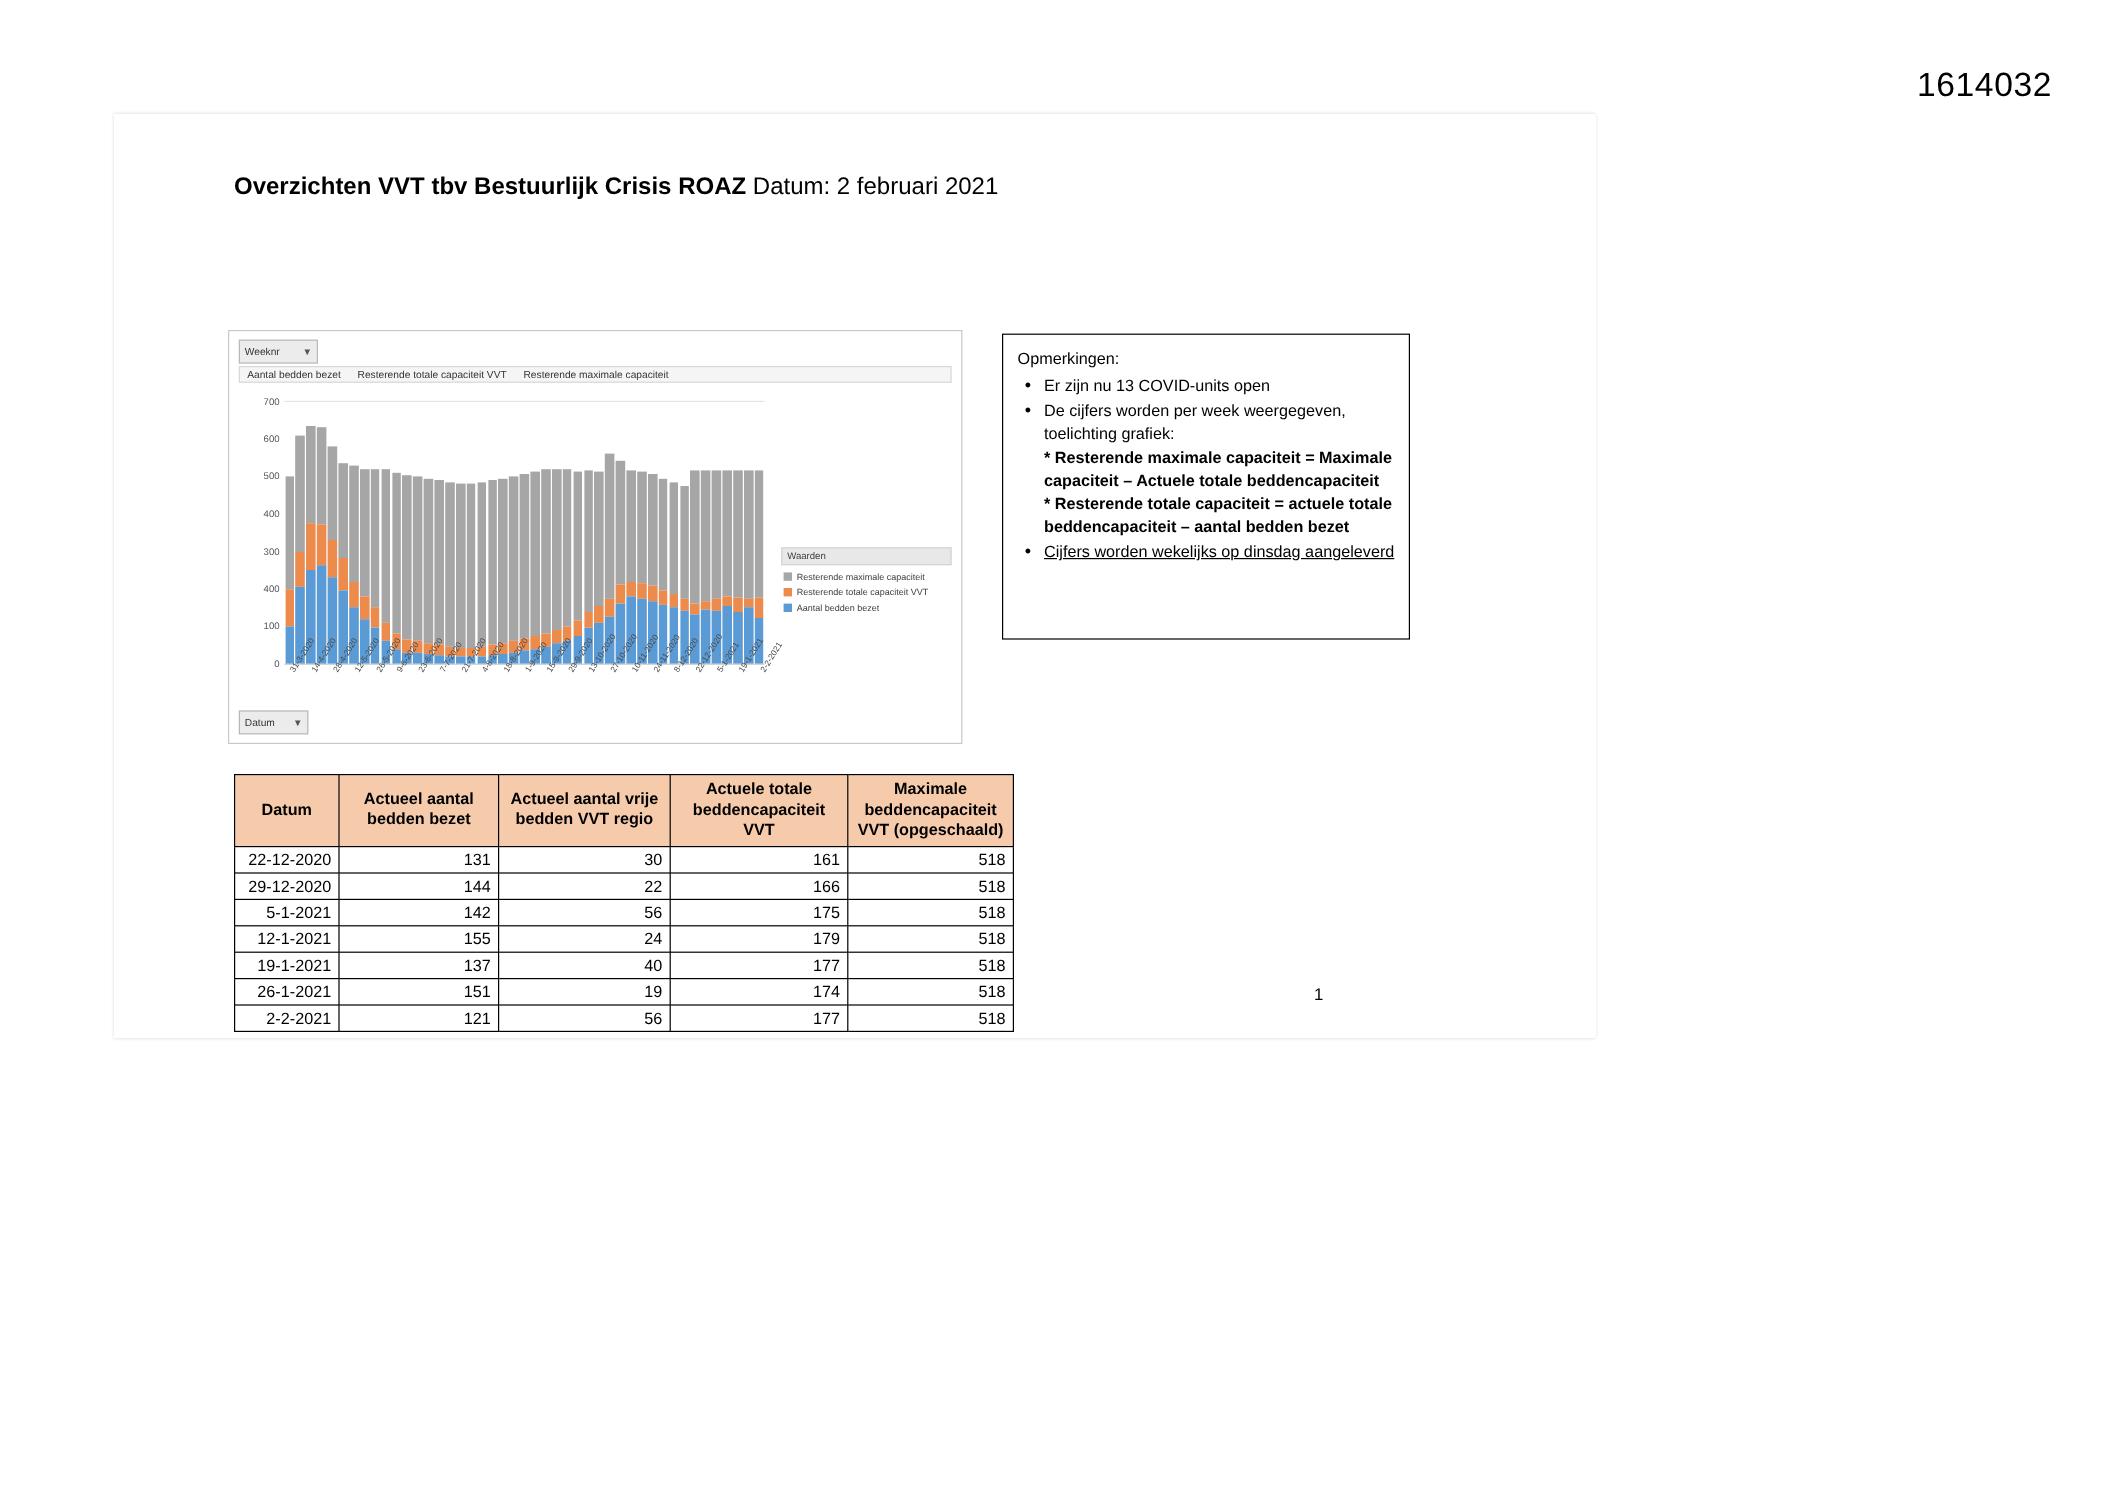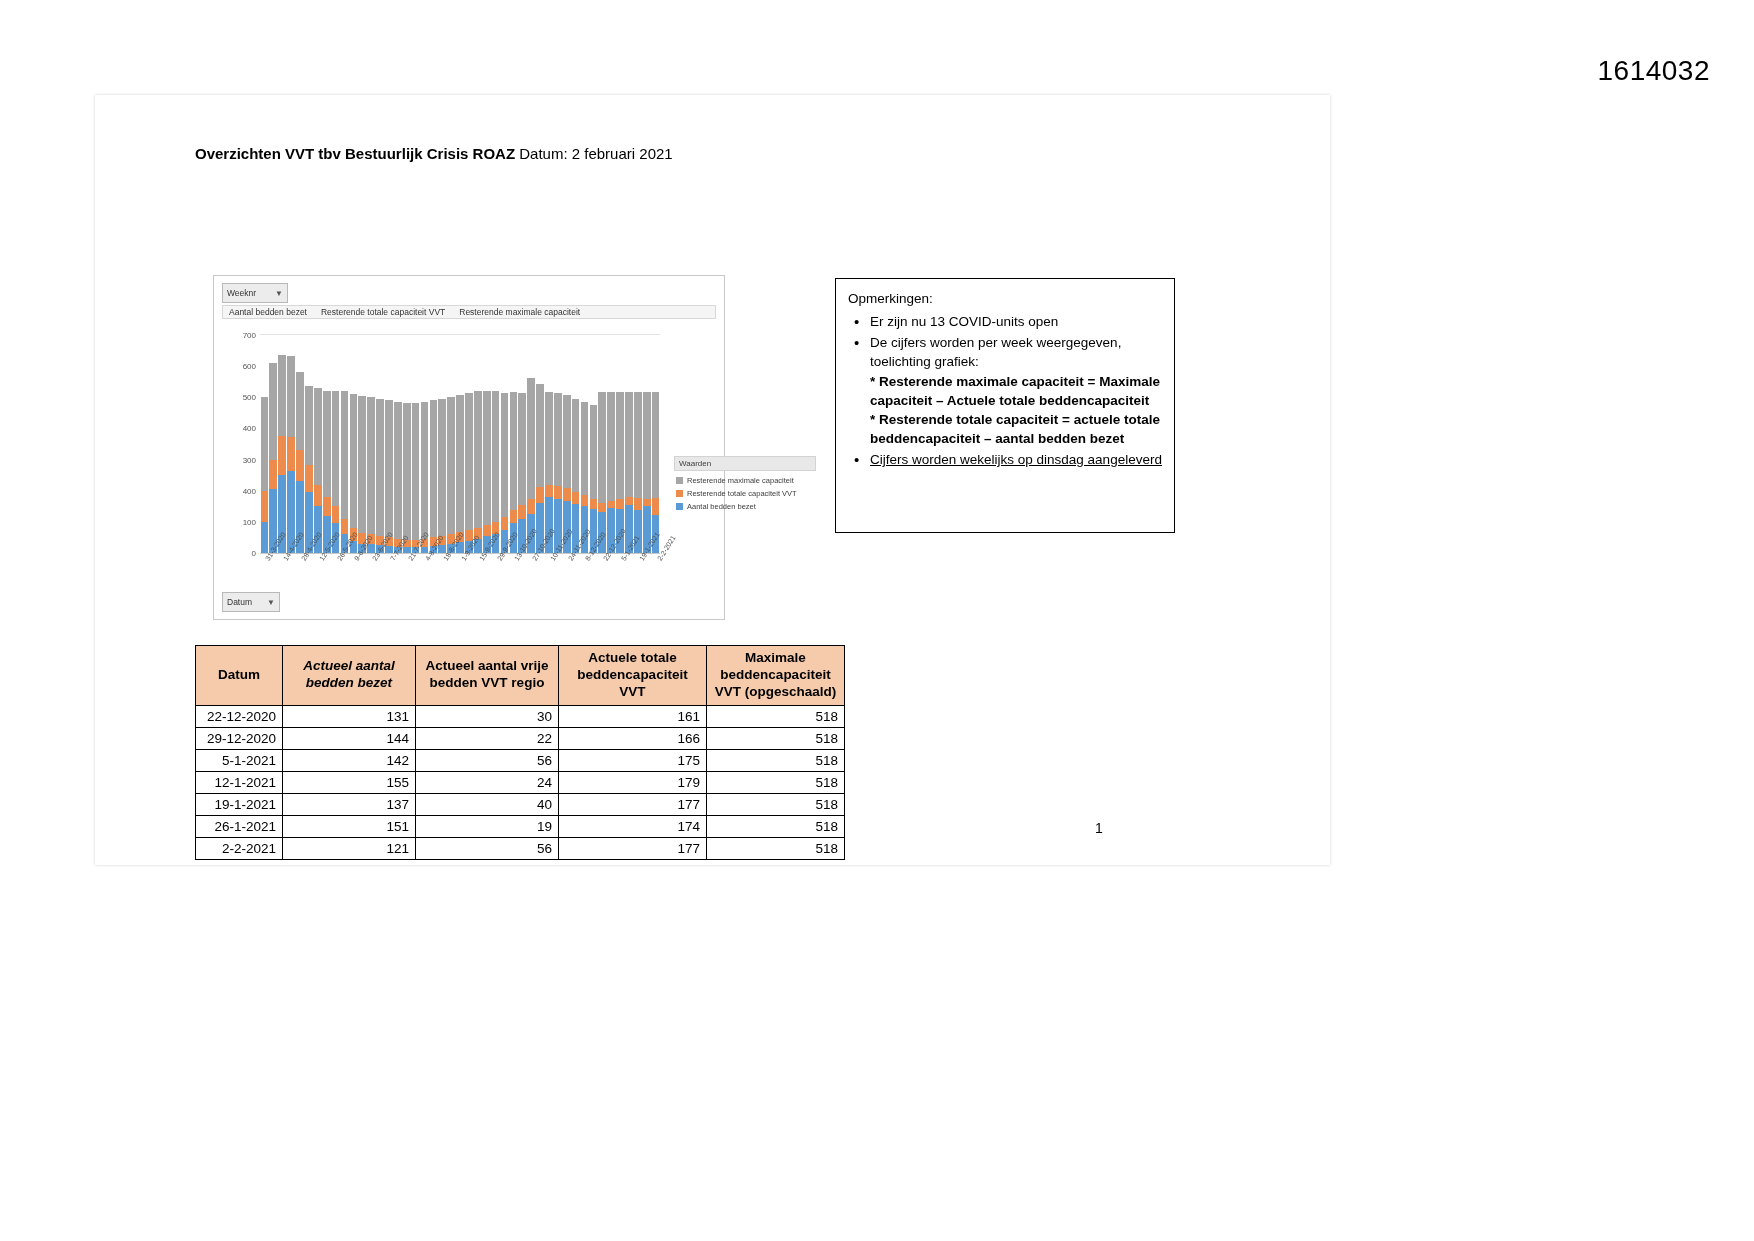--- a/index.html
+++ b/index.html
@@ -32,43 +32,42 @@
     background: #fff;
     box-shadow: 0 0 3px rgba(0,0,0,0.18);
   }
   .page-inner {
     position: absolute;
     left: 100px;
     top: 50px;
     width: 1020px;
   }
   .title-line {
-    font-size: 15px;
+    font-size: 20px;
     margin-bottom: 20px;
   }
   .title-line b { font-weight: bold; }
   .subtitle {
     font-size: 15px;
     font-style: italic;
     line-height: 1.45;
     width: 1010px;
     margin-bottom: 16px;
   }
 
   
   .chart-box {
     position: absolute;
     left: 95px;
     top: 180px;
-    width: 512px;
+    width: 612px;
     height: 345px;
     border: 1px solid #c9c9c9;
     background: #fff;
     box-sizing: border-box;
-    margin-left: 23px;
   }
   .slicer {
     position: absolute;
     background: #ececec;
     border: 1px solid #b9b9b9;
     font-size: 8.5px;
     color: #333;
     padding: 2px 4px;
     display: flex;
     align-items: center;
@@ -219,21 +218,21 @@
   }
   table.data th {
     background: #f6cbab;
     border: 1px solid #000;
     font-weight: bold;
     padding: 4px 6px;
     text-align: center;
     line-height: 1.25;
   }
   table.data th.c1 { width: 74px; }
-  table.data th.c2 { width: 120px; font-style: italic; }
+  table.data th.c2 { width: 120px; }
   table.data th.c3 { width: 130px; }
   table.data th.c4 { width: 135px; }
   table.data th.c5 { width: 125px; }
   table.data td {
     border: 1px solid #000;
     padding: 2px 6px;
     height: 17px;
   }
   table.data td.date { text-align: right; }
   table.data td.num { text-align: right; }

